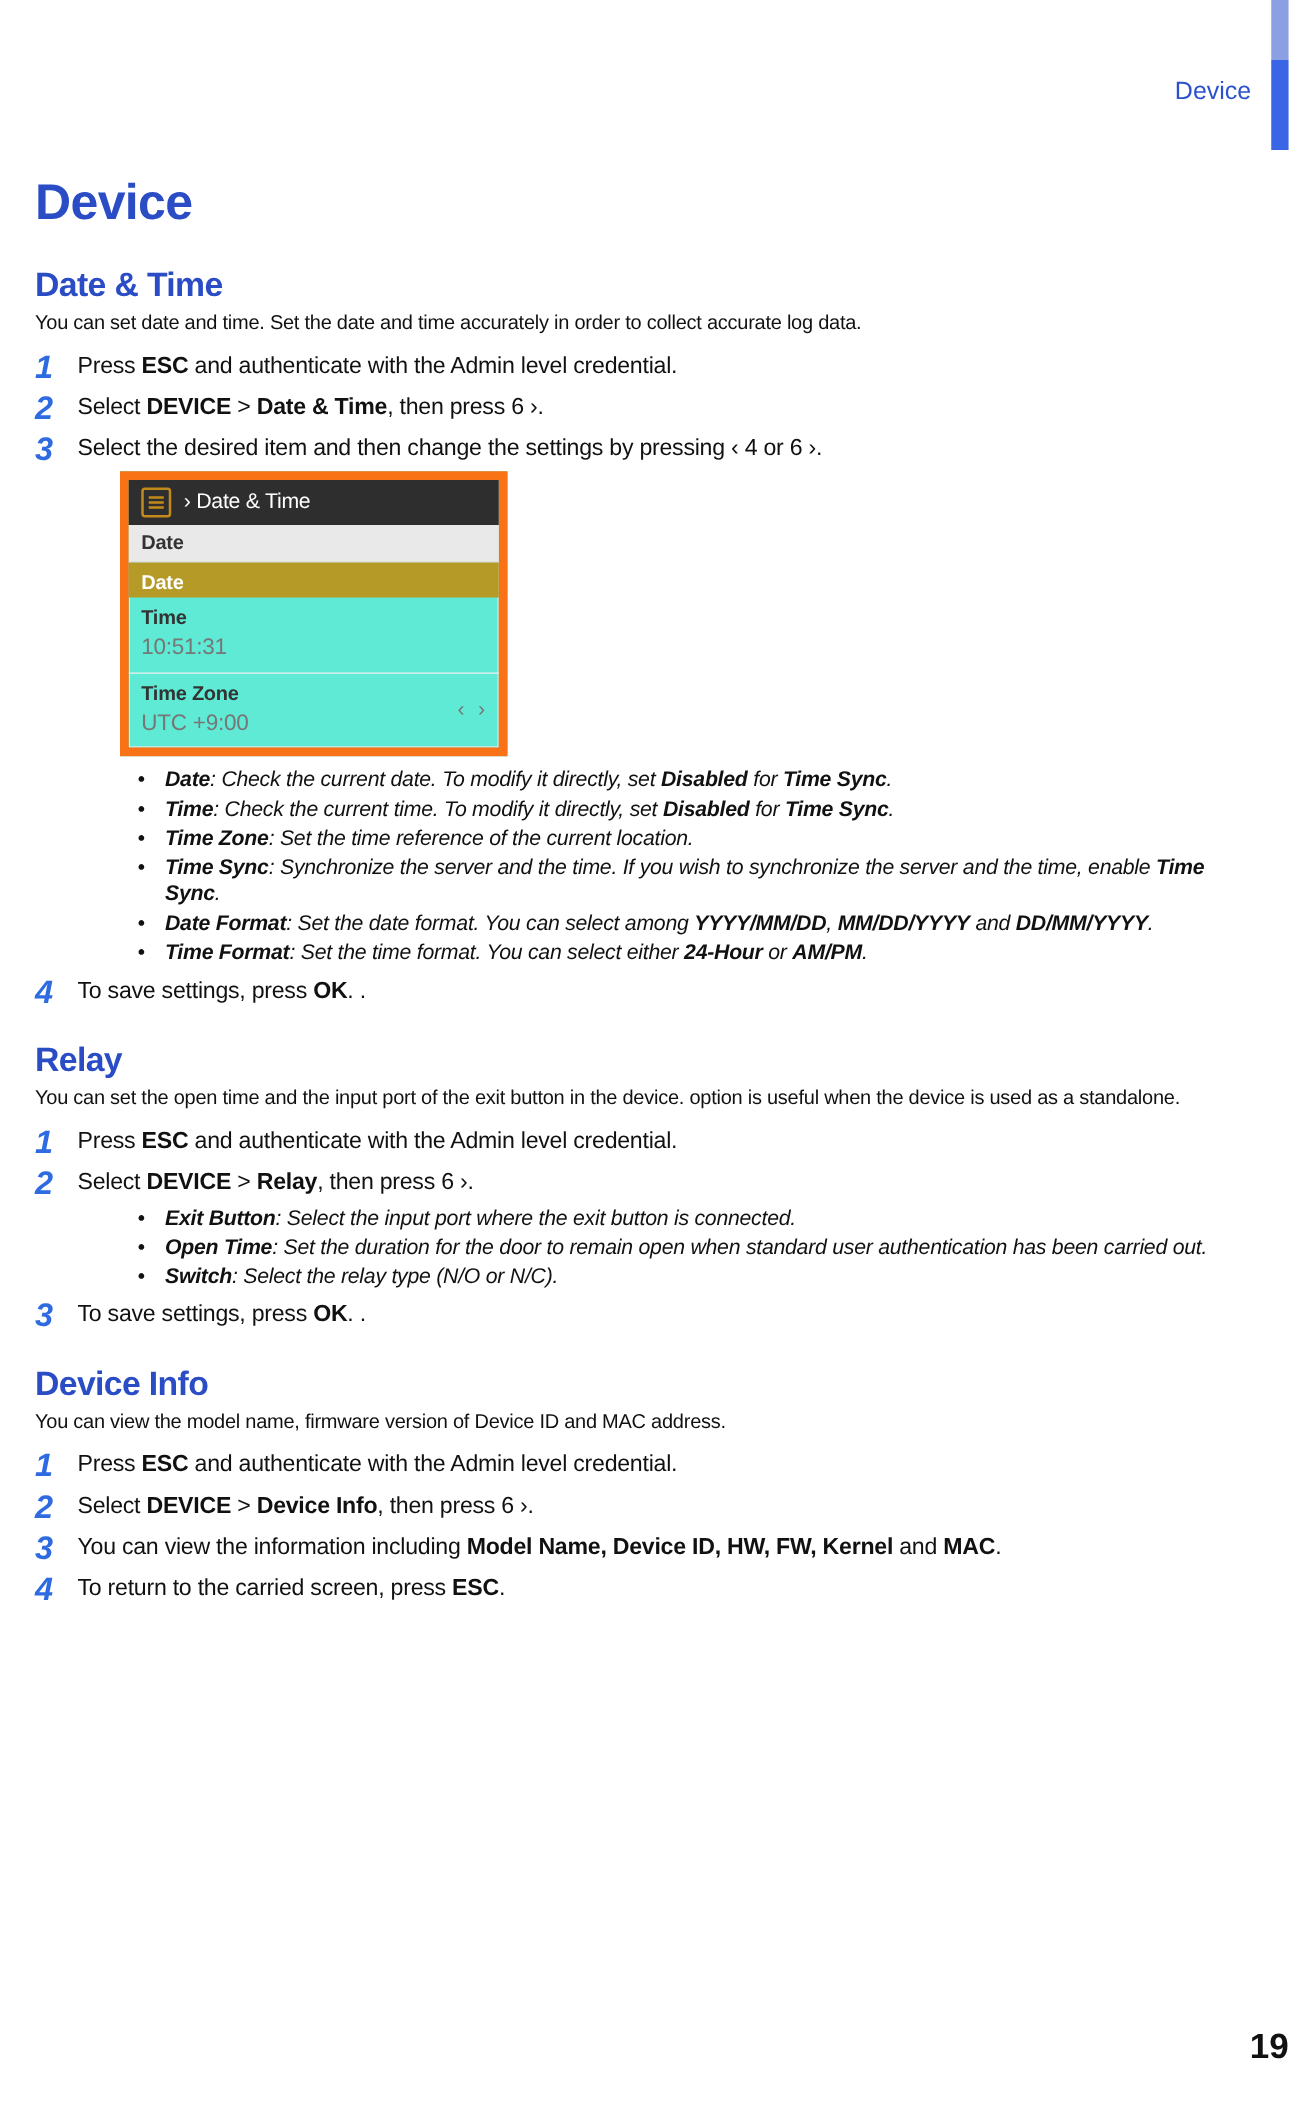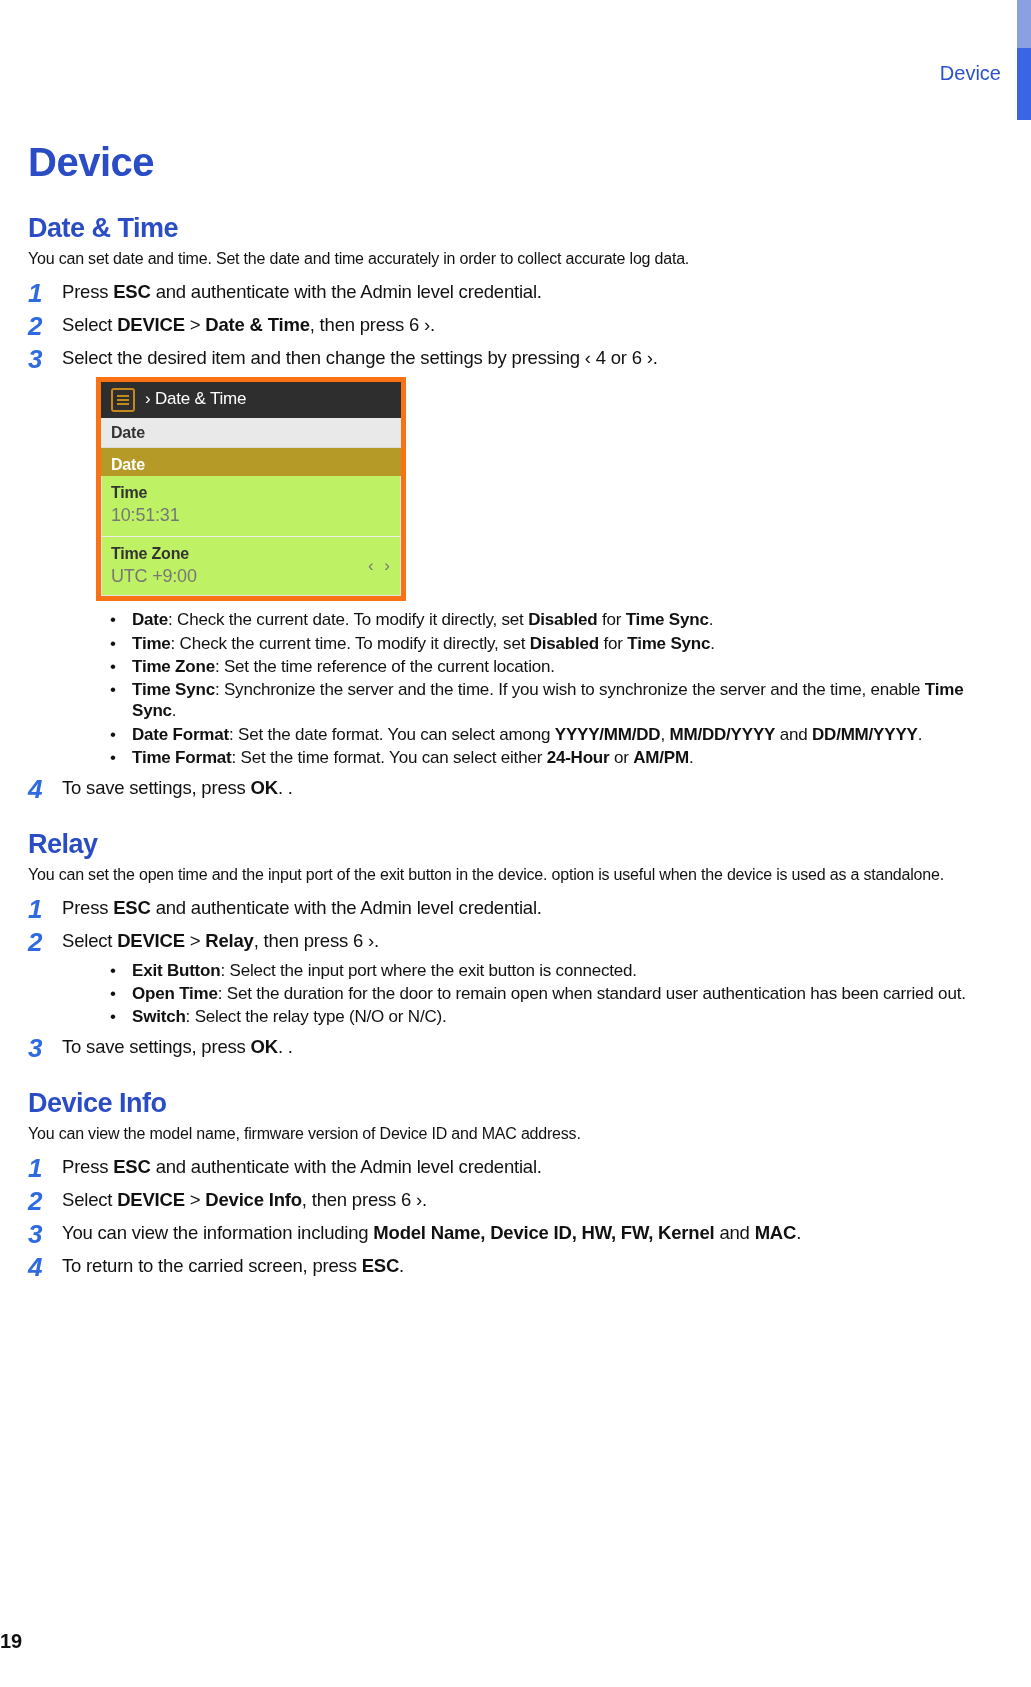--- a/index.html
+++ b/index.html
@@ -83,35 +83,36 @@
     margin: 6px 0 2px 40px;
     padding: 0;
   }
   ul.opts > li {
     position: relative;
     padding-left: 30px;
     font-size: 17px;
     line-height: 1.25;
     margin: 2px 0;
     letter-spacing: -0.2px;
+    font-style: italic;
   }
   ul.opts > li::before {
     content: "•";
     position: absolute;
     left: 8px;
     top: 0;
     font-size: 17px;
   }
 
   
   .shot {
     width: 310px;
-    border: 5px solid #f97316;
+    border: 7px solid #f97316;
     margin: 6px 0 8px 34px;
-    background: #bef264;
+    background: #5eead4;
     box-shadow: 0 0 0 1px #e4e4e4 inset;
     box-sizing: border-box;
   }
   .shot-titlebar {
     background: #2e2e2e;
     color: #fff;
     padding: 6px 10px;
     display: flex;
     align-items: center;
     gap: 10px;
@@ -175,22 +176,22 @@
     color: #777;
     letter-spacing: 3px;
     padding-right: 8px;
   }
 
   .page-number {
     position: absolute;
     bottom: 34px;
     left: 0;
     width: 100%;
-    text-align: left;
-    font-size: 20px;
+    text-align: right;
+    font-size: 28px;
     font-weight: 800;
   }
 </style>
 </head>
 <body>
 
 <div class="page">
   <div class="top-stripe"></div>
   <div class="header-label">Device</div>
 

